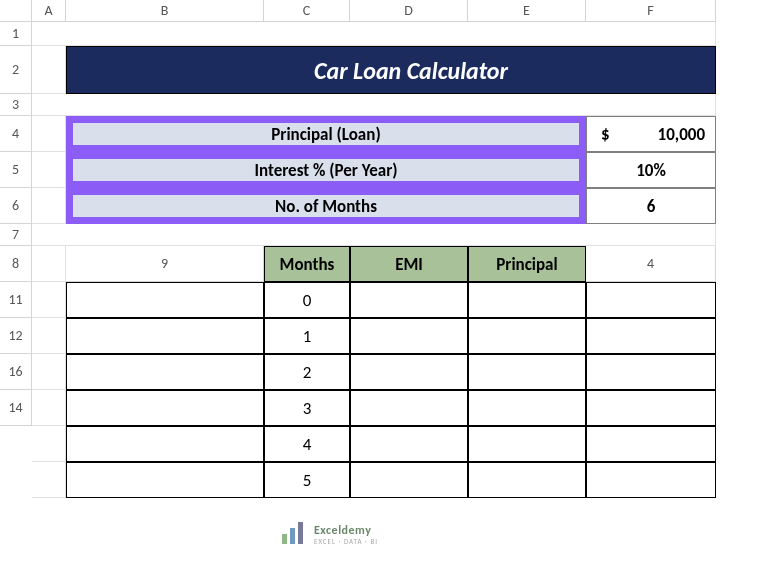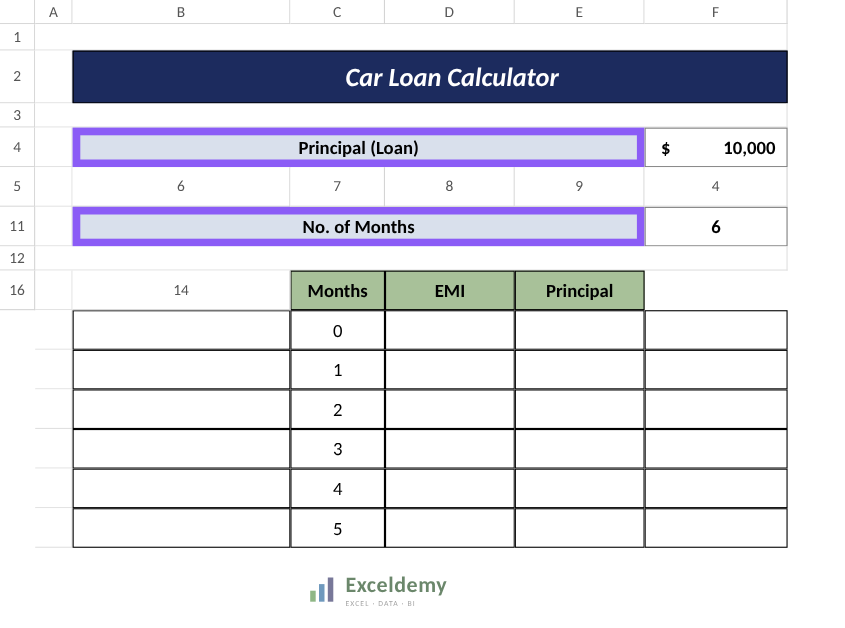--- a/index.html
+++ b/index.html
@@ -99,21 +99,21 @@
   opacity: 0.75;
 }
 .watermark .logo {
   width: 28px;
   height: 28px;
   position: relative;
 }
 .watermark .logo .bar1 { position: absolute; left: 2px; bottom: 4px; width: 5px; height: 10px; background: #6aa05e; }
 .watermark .logo .bar2 { position: absolute; left: 10px; bottom: 4px; width: 5px; height: 16px; background: #4078a8; }
 .watermark .logo .bar3 { position: absolute; left: 18px; bottom: 4px; width: 5px; height: 22px; background: #4c4c78; }
-.watermark .txt .big { font-size: 20px; color: #3a5f3a; font-weight: 600; letter-spacing: 0.5px; }
+.watermark .txt .big { font-size: 12px; color: #3a5f3a; font-weight: 600; letter-spacing: 0.5px; }
 .watermark .txt .small { font-size: 7px; color: #888; letter-spacing: 1px; }
 </style>
 </head>
 <body>
 
 <div class="sheet">
   <div class="corner"></div>
   <div class="colhead">A</div>
   <div class="colhead">B</div>
   <div class="colhead">C</div>
@@ -134,20 +134,22 @@
   <div class="rowhead">4</div>
   <div class="cell" style="grid-column:2;grid-row:5"></div>
   <div class="input-label" style="grid-row:5">Principal (Loan)</div>
   <div class="input-value money" style="grid-row:5">
     <span>$</span>
     <span>10,000</span>
   </div>
 
   <div class="rowhead">5</div>
   <div class="cell" style="grid-column:2;grid-row:6"></div>
+  <div class="input-label" style="grid-row:6">Interest % (Per Year)</div>
+  <div class="input-value" style="grid-row:6">10%</div>
 
   <div class="rowhead">6</div>
   <div class="cell" style="grid-column:2;grid-row:7"></div>
   <div class="input-label" style="grid-row:7">No. of Months</div>
   <div class="input-value" style="grid-row:7">6</div>
 
   <div class="rowhead">7</div>
   <div class="cell" style="grid-column:2/8;grid-row:8"></div>
 
   <div class="rowhead">8</div>

